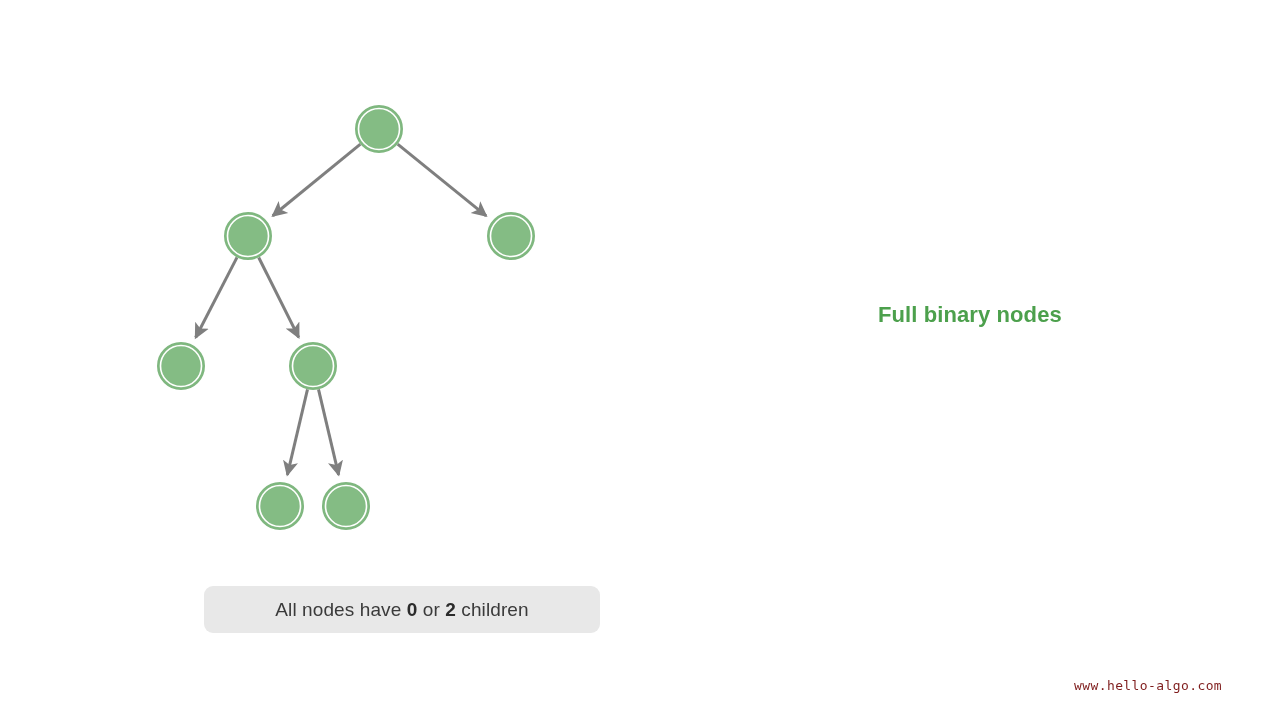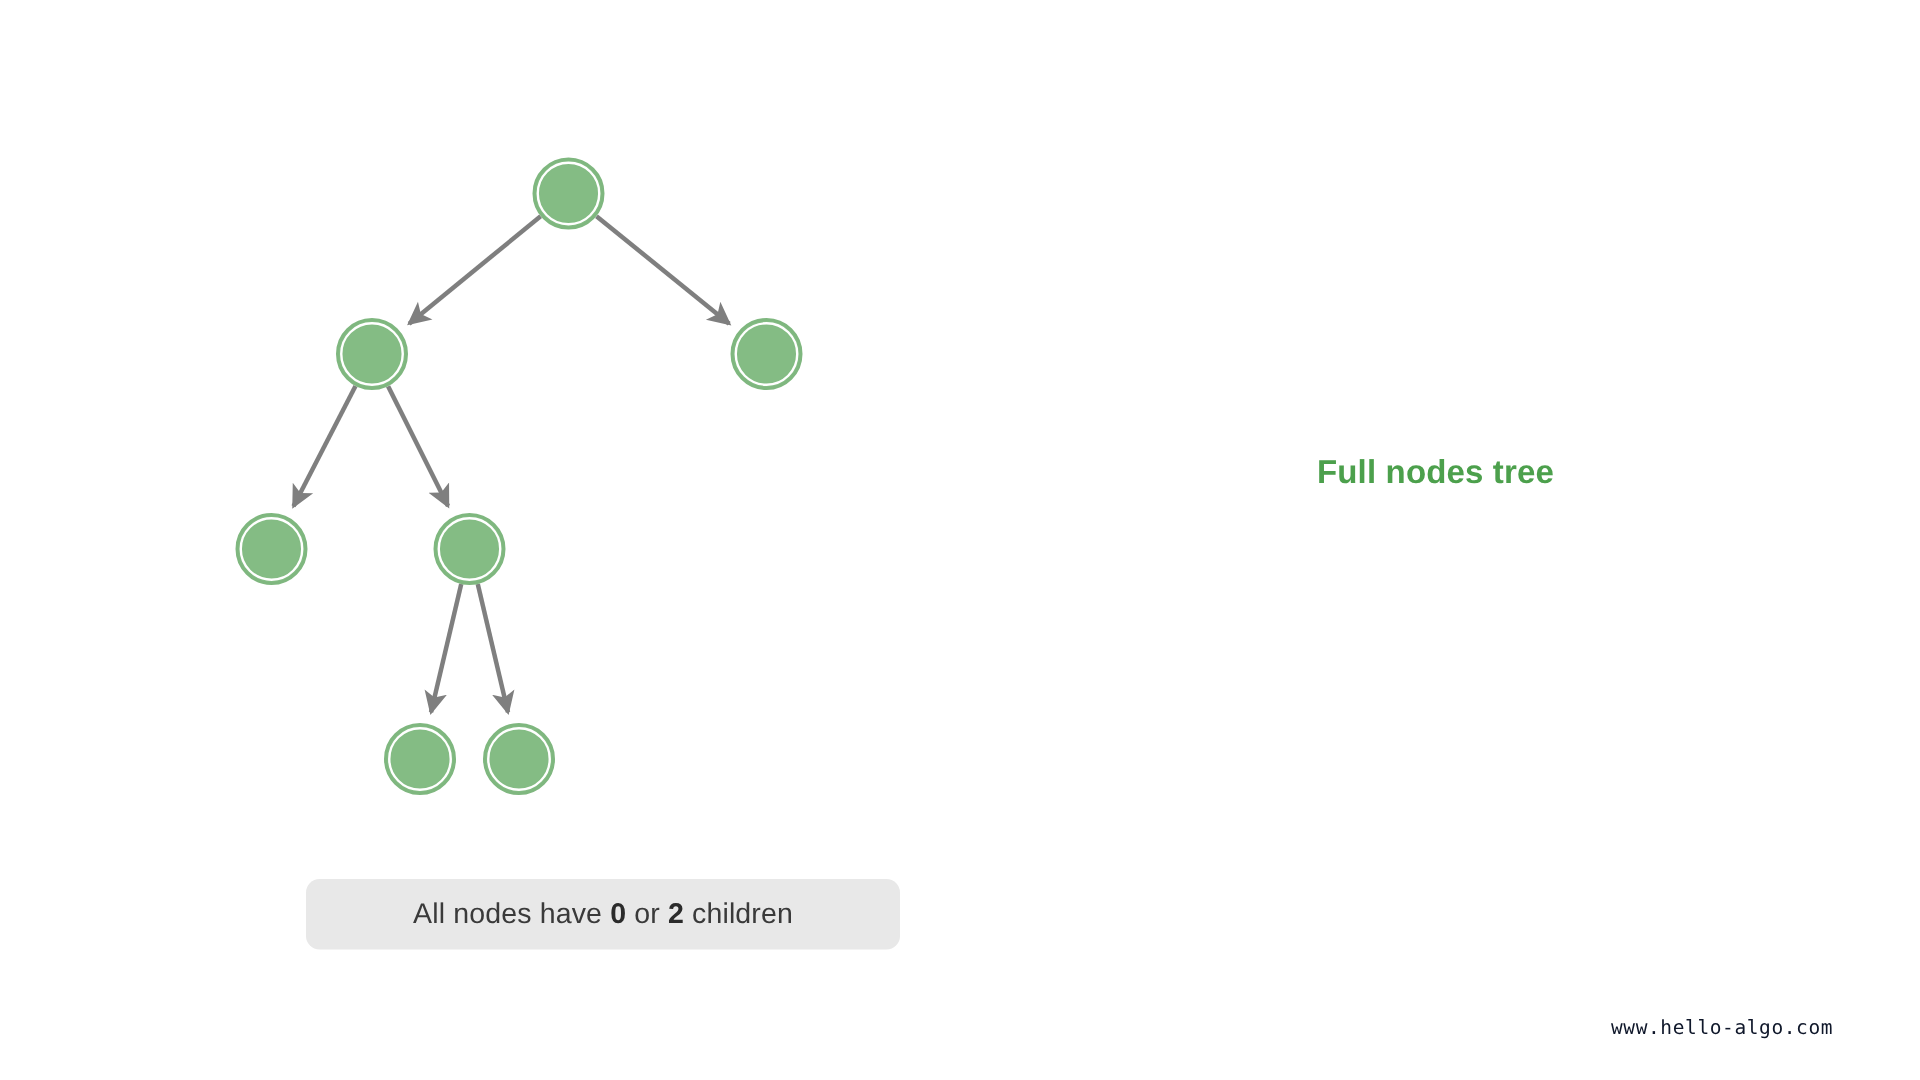--- a/index.html
+++ b/index.html
@@ -69,21 +69,21 @@
     color: #2b2b2b;
   }
 
   
   #watermark {
     position: absolute;
     left: 1074px;
     top: 678px;
     font-family: "DejaVu Sans Mono", "Liberation Mono", monospace;
     font-size: 13px;
-    color: #0f172a;
+    color: #7f1d1d;
     letter-spacing: 0.4px;
     white-space: nowrap;
   }
 </style>
 </head>
 <body>
 
 <div id="canvas-root">
 
   <svg id="tree-svg" viewBox="0 0 1280 720" xmlns="http://www.w3.org/2000/svg">
@@ -132,21 +132,21 @@
           <circle cx="280" cy="506" r="19" fill="#84bc84"></circle>
         </g>
         <g>
           <circle cx="346" cy="506" r="23" fill="#84bc84" stroke="#7fb77f" stroke-width="2"></circle>
           <circle cx="346" cy="506" r="20.5" fill="none" stroke="#ffffff" stroke-width="1.6"></circle>
           <circle cx="346" cy="506" r="19" fill="#84bc84"></circle>
         </g>
       </g>
   </svg>
 
-  <div id="diagram-title">Full nodes tree</div>
+  <div id="diagram-title">Full binary nodes</div>
 
   <div id="caption-box">
     <div id="caption-text">
       <span>All nodes have </span><b>0</b><span> or </span><b>2</b><span> children</span>
     </div>
   </div>
 
   <div id="watermark">www.hello-algo.com</div>
 
 </div>

